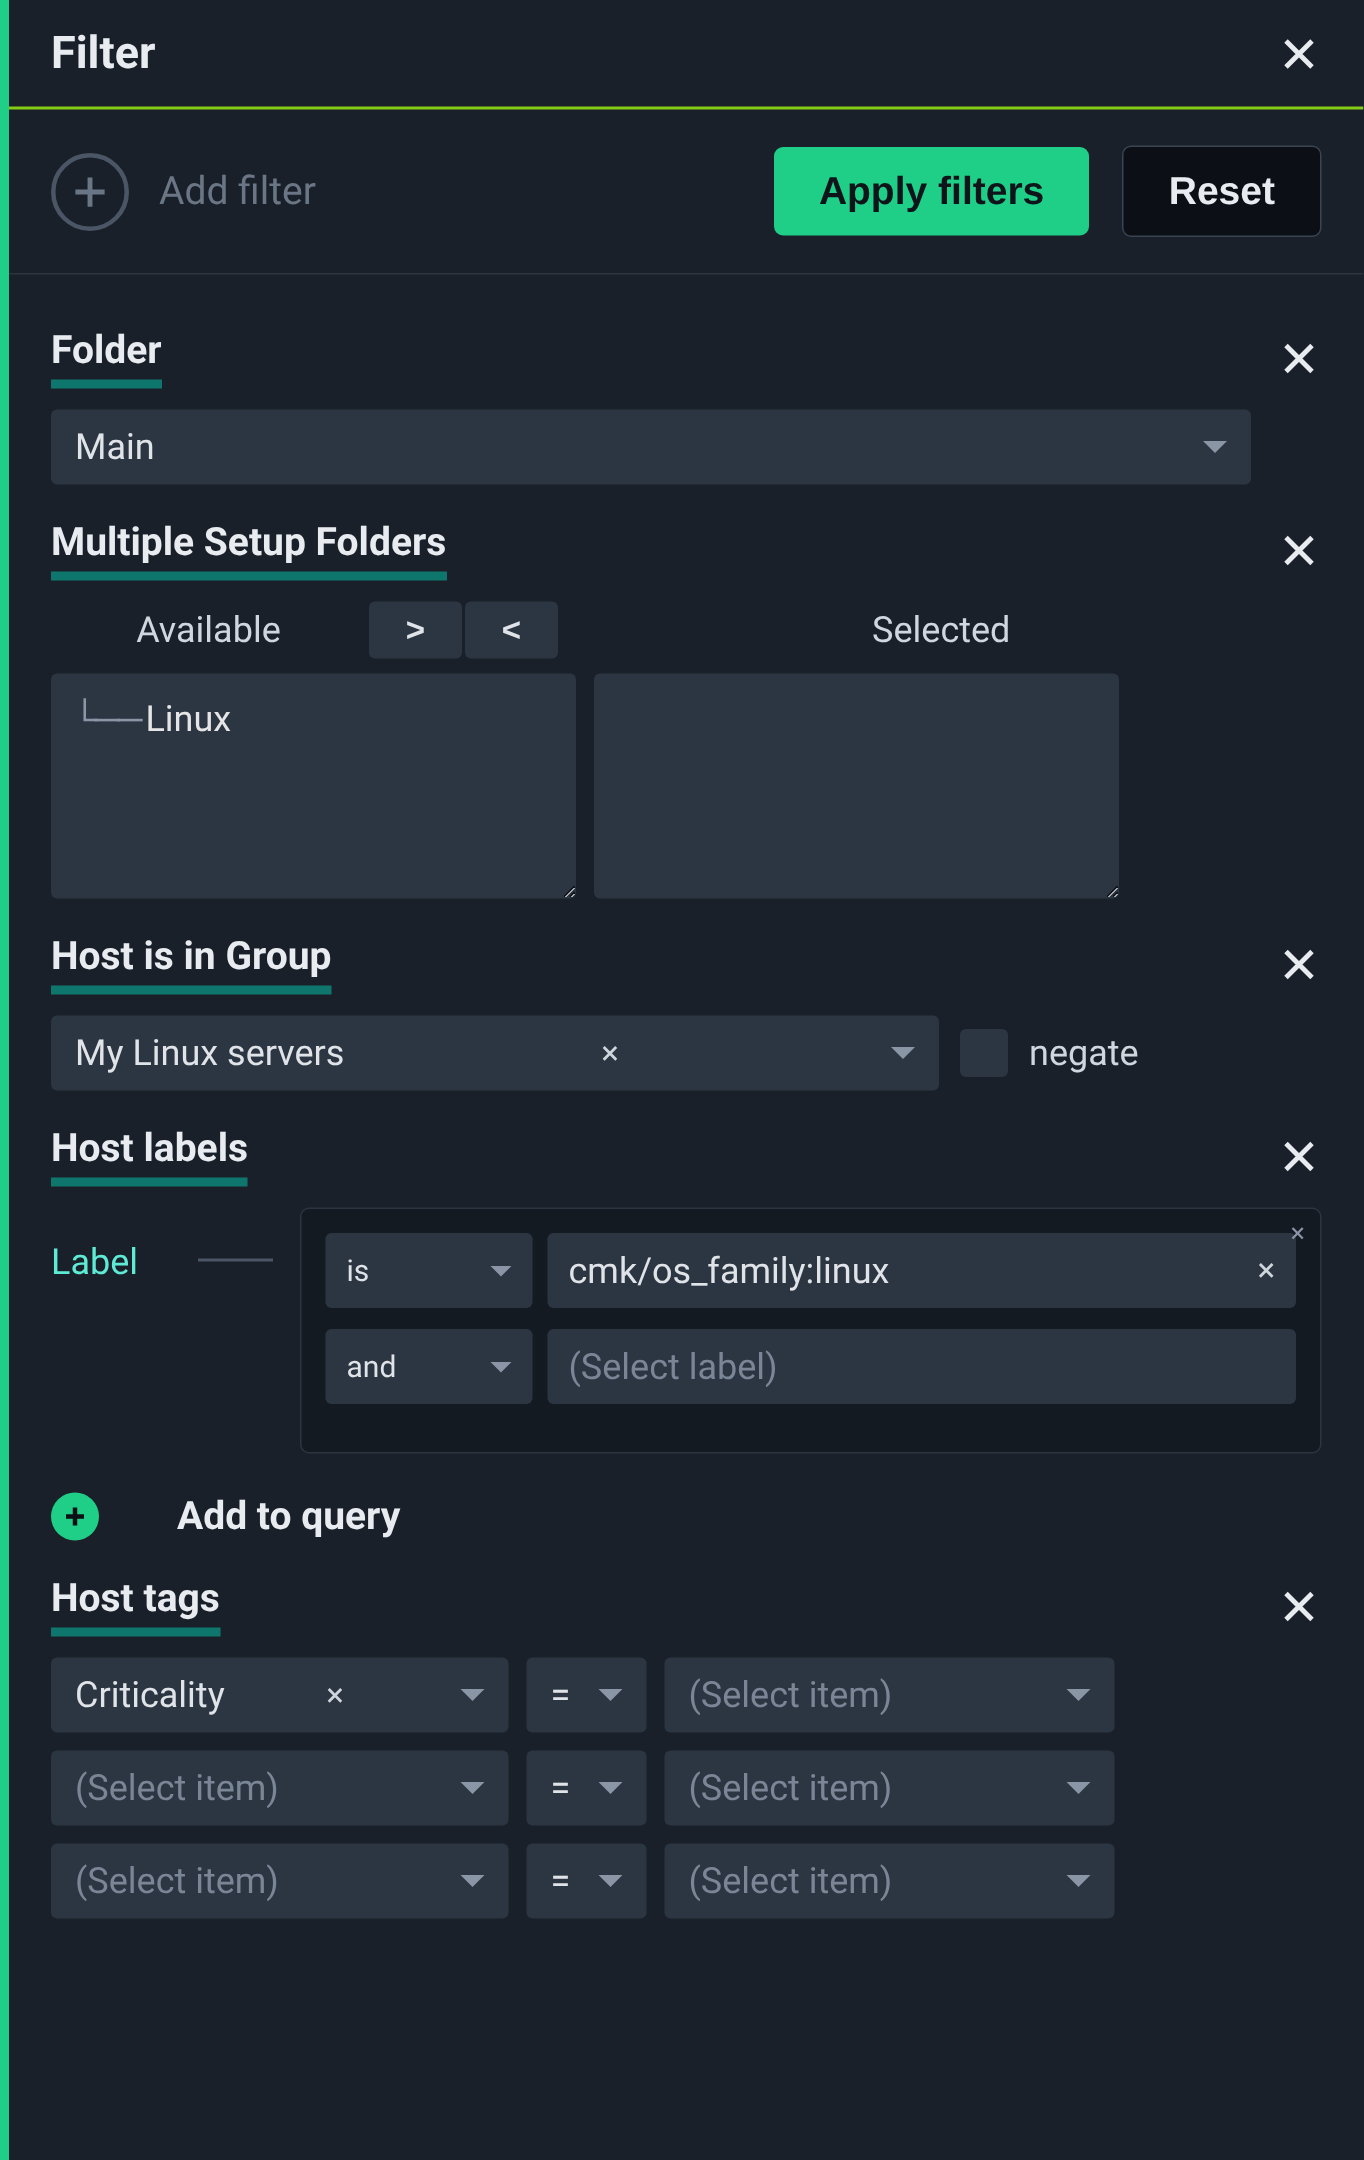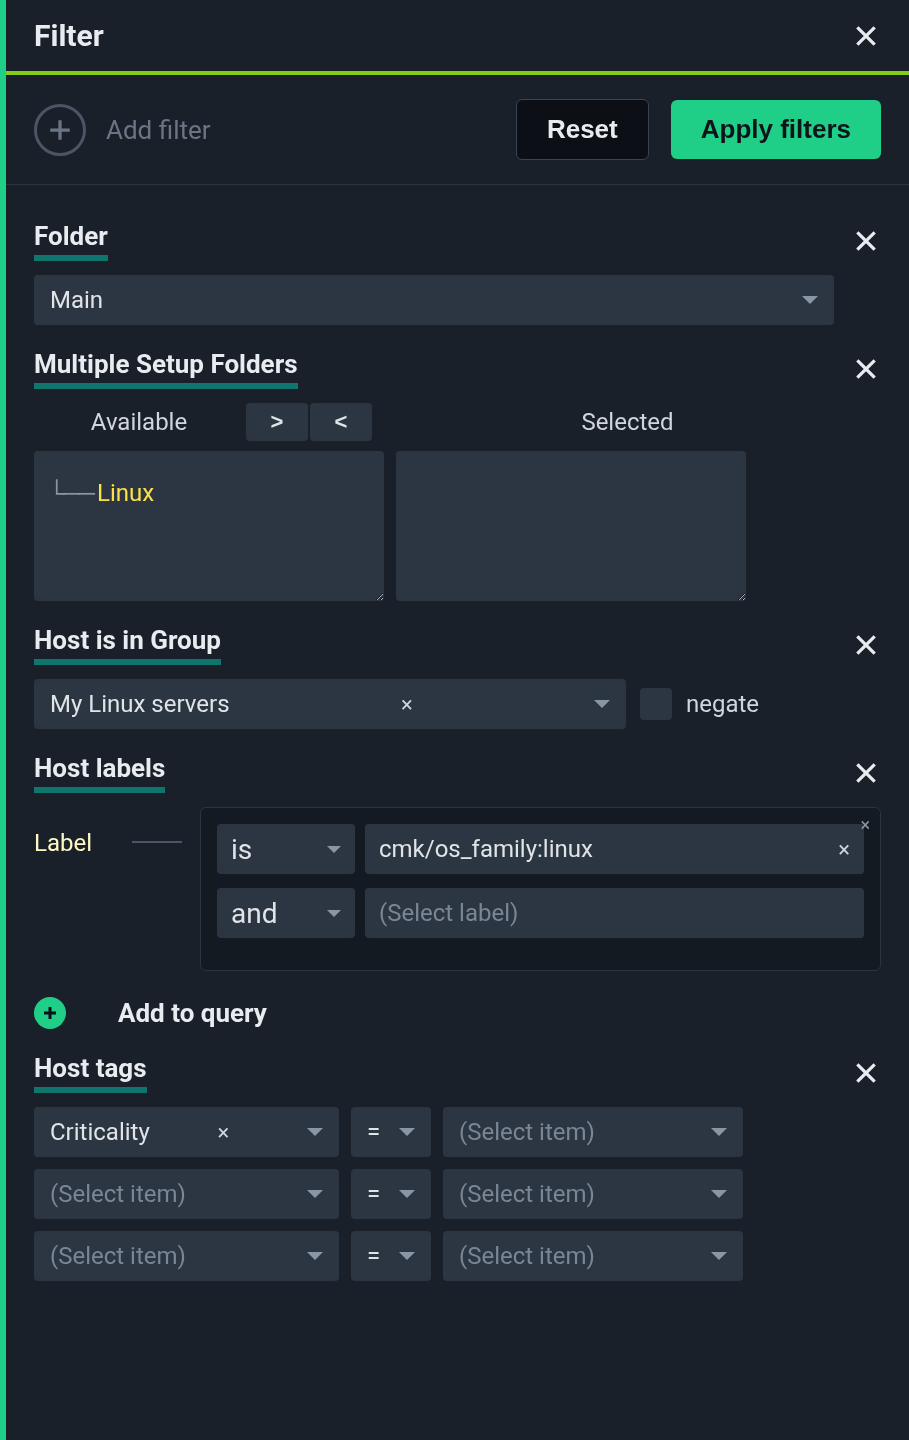--- a/index.html
+++ b/index.html
@@ -16,21 +16,21 @@
     width: 100%;
     height: 100%;
     display: flex;
     flex-direction: column;
   }
   .header {
     display: flex;
     justify-content: space-between;
     align-items: center;
     padding: 18px 28px;
-    border-bottom: 4px solid #84cc16;
+    border-bottom: 2px solid #84cc16;
   }
   .header h1 {
     font-size: 30px;
     font-weight: 700;
     color: #e8ecf0;
   }
   .close-x {
     cursor: pointer;
     width: 30px;
     height: 30px;
@@ -135,40 +135,40 @@
     width: 62px; height: 38px;
     cursor: pointer;
   }
   .msf-sel-label { font-size: 24px; color: #d0d6dd; flex: 1; text-align: center; }
   .msf-lists { display: flex; gap: 12px; }
   .listbox {
     background: #2c3642;
     border-radius: 4px;
     width: 350px;
     height: 150px;
-    padding: 28px 14px;
+    padding: 16px 14px;
     font-size: 24px;
-    color: #fde047;
+    color: #e5e5e5;
     overflow: auto;
     resize: both;
   }
   .listbox .tree-item::before { content: "└── "; color: #8a95a5; letter-spacing: -2px; }
   
   .hig-row { display: flex; align-items: center; gap: 14px; }
   .hig-select { width: 592px; }
   .checkbox {
     width: 32px; height: 32px;
     background: #2c3642;
     border-radius: 4px;
     cursor: pointer;
   }
   .negate-label { font-size: 24px; color: #d0d6dd; }
   
   .hl-row { display: flex; align-items: flex-start; gap: 18px; }
-  .hl-label { font-size: 24px; color: #fef9c3; width: 80px; padding-top: 22px; }
+  .hl-label { font-size: 24px; color: #5eead4; width: 80px; padding-top: 22px; }
   .hl-line {
     flex: 0 0 50px;
     border-top: 2px solid #4a5565;
     margin-top: 34px;
   }
   .query-box {
     background: #141a22;
     border: 1px solid #2c3440;
     border-radius: 6px;
     padding: 16px;
@@ -185,21 +185,21 @@
   .query-row { display: flex; gap: 10px; margin-bottom: 14px; }
   .query-row:last-child { margin-bottom: 16px; }
   .op-select {
     background: #2c3642;
     border-radius: 4px;
     height: 50px;
     width: 138px;
     display: flex;
     align-items: center;
     padding: 0 14px;
-    font-size: 28px;
+    font-size: 20px;
     color: #e0e4e8;
     cursor: pointer;
   }
   .op-select .caret {
     margin-left: auto;
     width: 0; height: 0;
     border-left: 7px solid transparent;
     border-right: 7px solid transparent;
     border-top: 7px solid #8a95a5;
   }
@@ -255,22 +255,22 @@
 
   <div class="action-row">
     <div class="add-filter">
       <span class="add-filter-circle">
         <svg viewBox="0 0 24 24" fill="none">
             <path d="M12 3 V21 M3 12 H21"></path>
           </svg>
       </span>
       <span>Add filter</span>
     </div>
+    <button class="btn btn-primary">Apply filters</button>
     <button class="btn btn-secondary">Reset</button>
-    <button class="btn btn-primary">Apply filters</button>
   </div>
 
   <div class="content">
 
     <div class="section">
       <div class="section-head">
         <span class="section-title">Folder</span>
         <span class="close-x">
           <svg viewBox="0 0 24 24" fill="none">
               <path d="M4 4 L20 20 M20 4 L4 20"></path>

